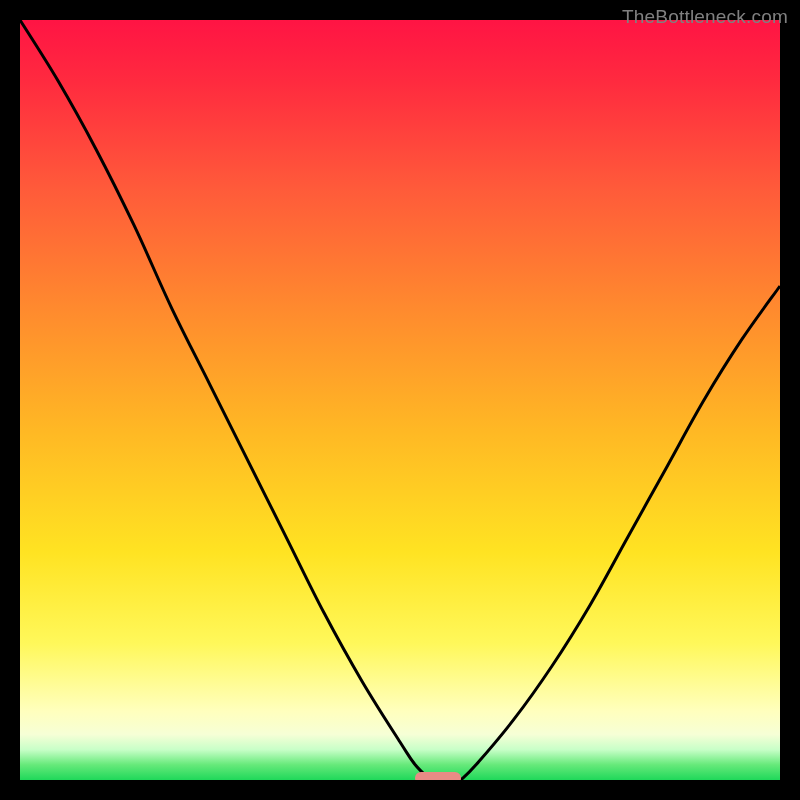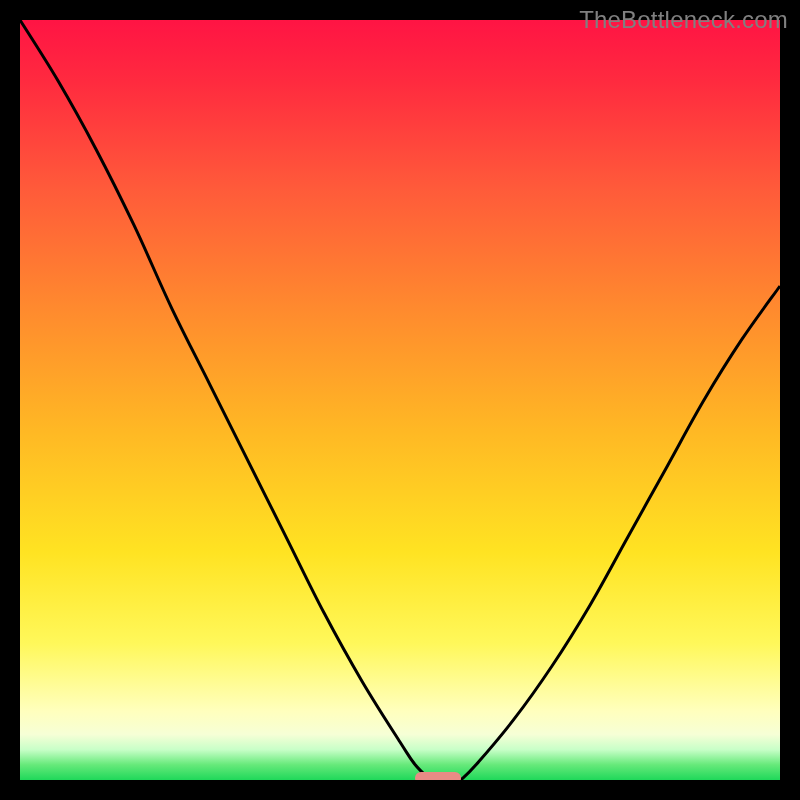--- a/index.html
+++ b/index.html
@@ -15,21 +15,21 @@
     position: relative;
     width: 800px;
     height: 800px;
     background: #000;
   }
   .watermark {
     position: absolute;
     top: 6px;
     right: 12px;
     color: #808080;
-    font-size: 24px;
+    font-size: 19px;
     font-weight: 500;
     letter-spacing: 0.2px;
     z-index: 10;
   }
   .plot-area {
     position: absolute;
     left: 20px;
     top: 20px;
     width: 760px;
     height: 760px;

